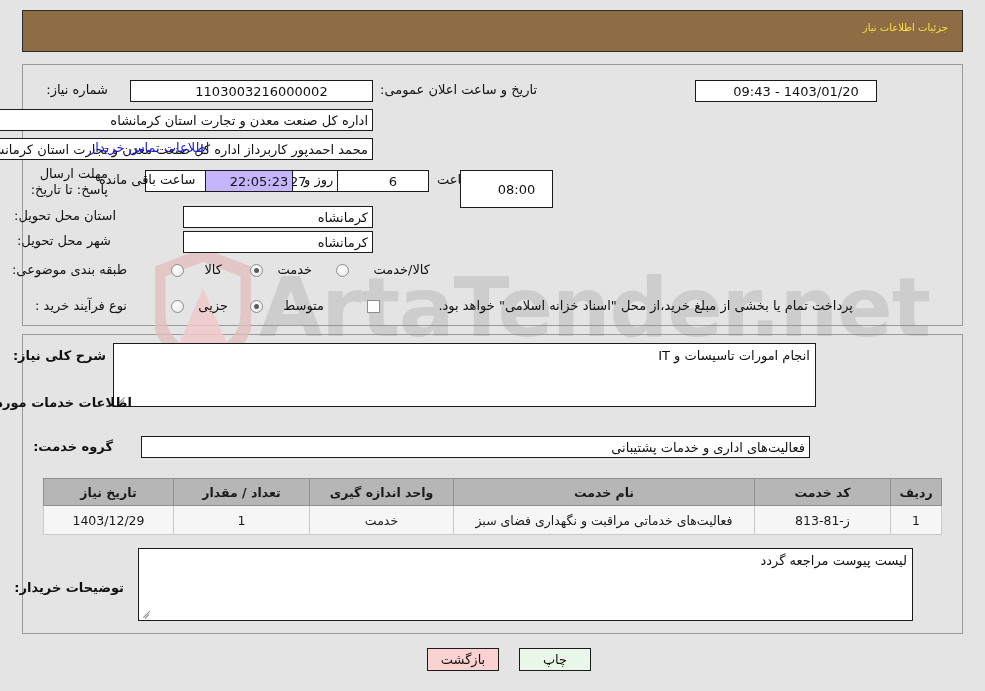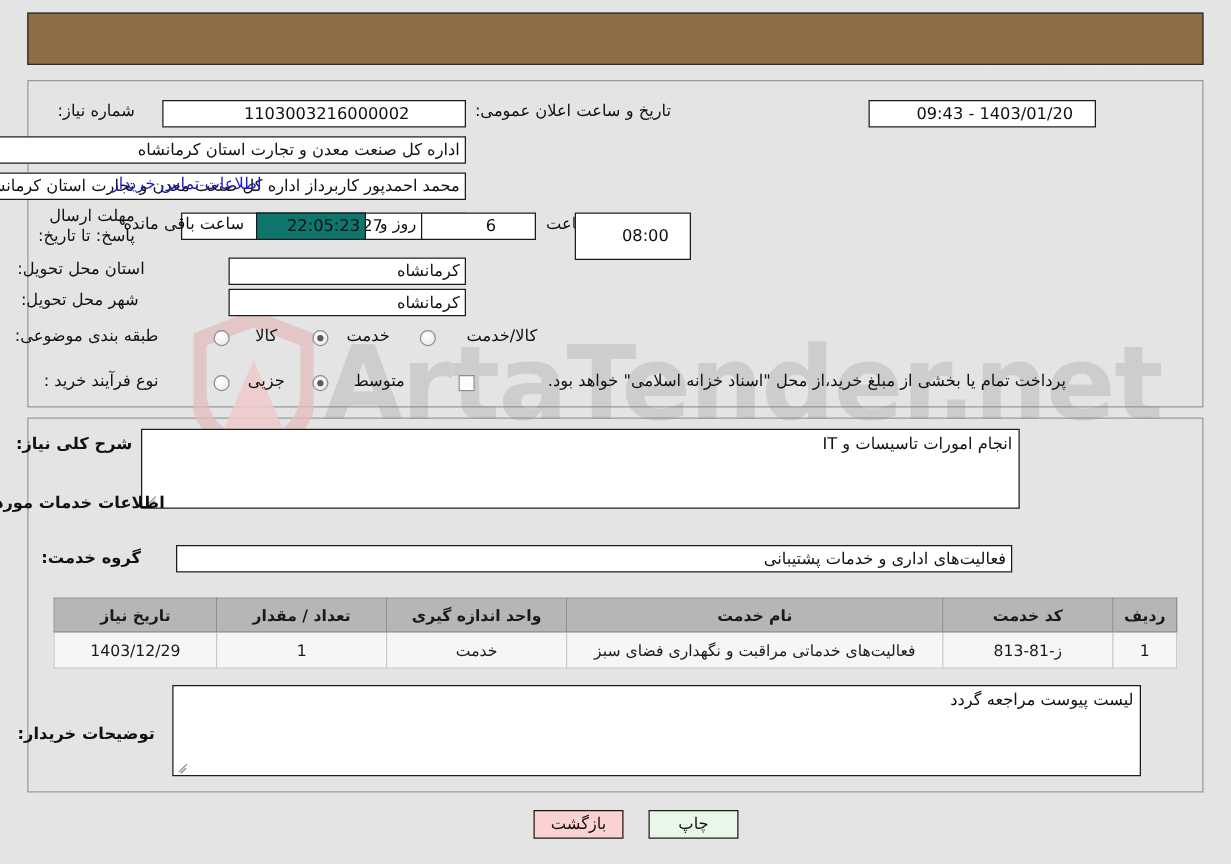--- a/index.html
+++ b/index.html
@@ -61,26 +61,25 @@
     left: 22px;
     top: 10px;
     width: 941px;
     height: 42px;
     background: #8e6d45;
     border: 1px solid #2b2b2b;
     box-sizing: border-box;
     z-index: 2;
   }
   .titlebar .t {
-    color: #e5e5e5;
-    font-size: 20px;
+    color: #fde047;
+    font-size: 10px;
     position: absolute;
     right: 14px;
     top: 11px;
-    margin-top: 28px;
   }
 
   
   .panel {
     position: absolute;
     background: #e4e4e4;
     border: 1px solid #9a9a9a;
     box-sizing: border-box;
     z-index: 2;
   }
@@ -108,21 +107,21 @@
     color: #111;
     z-index: 4;
     padding: 0 4px;
     display: flex;
     align-items: center;
     overflow: hidden;
     white-space: nowrap;
   }
   .fld.center { justify-content: center; padding-left: 24px; }
   .fld.start  { justify-content: flex-start; }
-  .fld.cream  { background: #0f766e; }
+  .fld.cream  { background: #c4b5fd; }
 
   
   .ta {
     position: absolute;
     background: #ffffff;
     border: 1px solid #1b1b1b;
     box-sizing: border-box;
     font-size: 13px;
     color: #111;
     z-index: 4;

